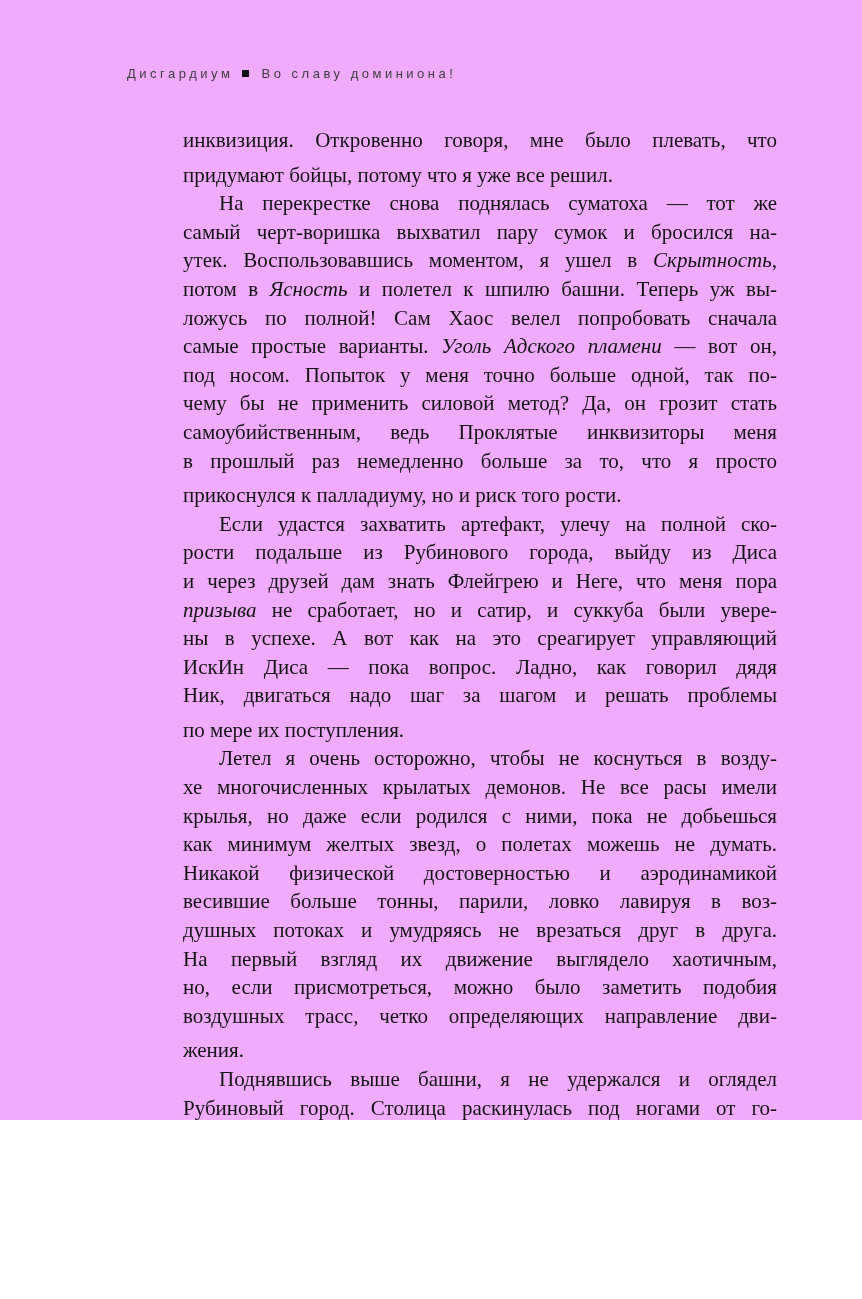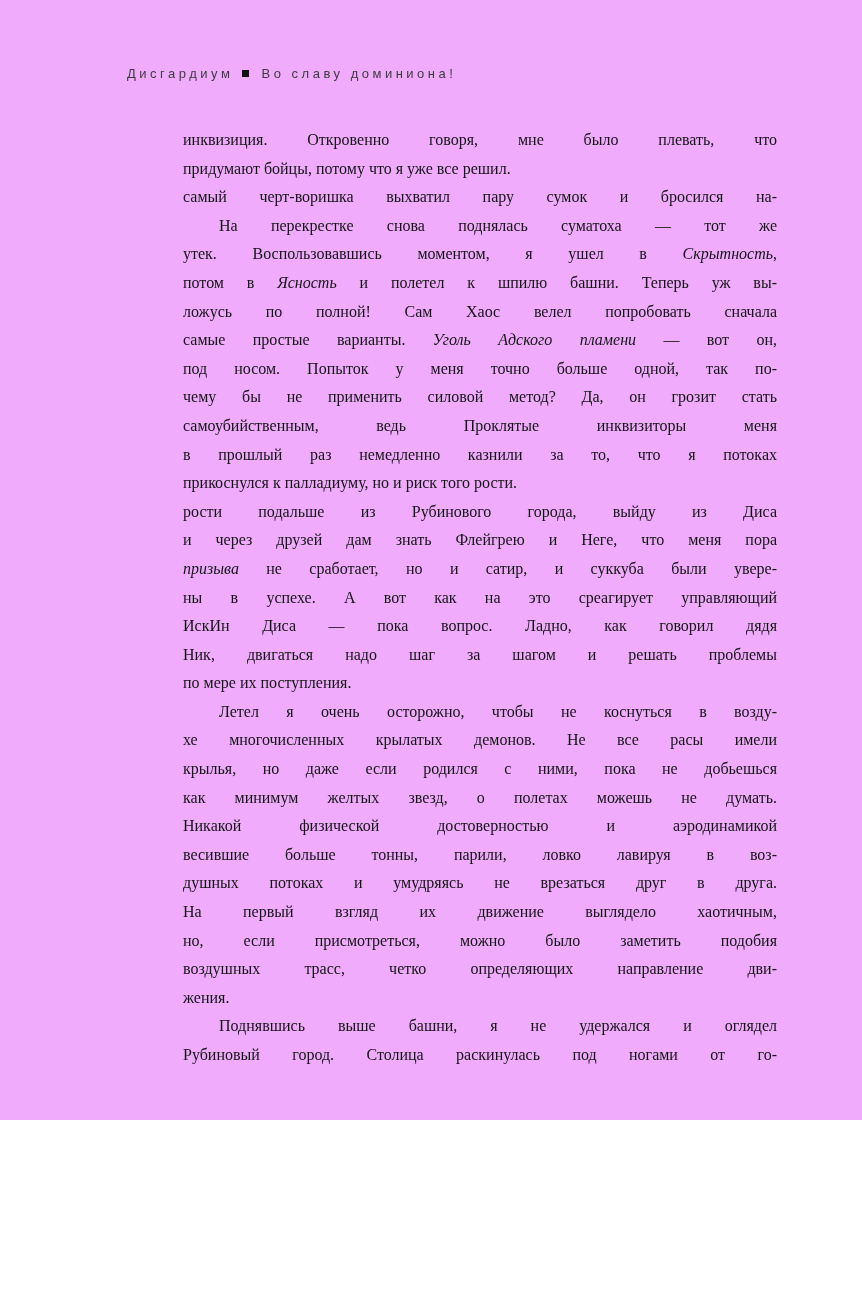--- a/index.html
+++ b/index.html
@@ -34,33 +34,34 @@
     vertical-align: middle;
     position: relative;
     top: -1px;
   }
   .body-text {
     position: absolute;
     left: 183px;
     top: 126px;
     width: 594px;
     font-family: "Liberation Serif", serif;
-    font-size: 16px;
+    font-size: 21px;
     line-height: 28.6px;
     color: #141414;
   }
   .line {
     height: 28.6px;
     overflow: hidden;
     text-align: justify;
     text-align-last: justify;
   }
   .line.para-end {
     text-align: left;
     text-align-last: left;
+    margin-top: 6px;
   }
   .line.indent {
     text-indent: 36px;
   }
   .line em {
     font-style: italic;
   }
   .page-number {
     position: absolute;
     left: 108px;
@@ -79,31 +80,32 @@
 
   <div class="running-header">
     <span>Дисгардиум</span>
     <span class="sep-square"></span>
     <span>Во славу доминиона!</span>
   </div>
 
   <div class="body-text">
       <div class="line"><span>инквизиция. Откровенно говоря, мне было плевать, что</span></div>
       <div class="line para-end"><span>придумают бойцы, потому что я уже все решил.</span></div>
+      <div class="line indent"><span>На перекрестке снова поднялась суматоха — тот же</span></div>
       <div class="line"><span>самый черт-воришка выхватил пару сумок и бросился на-</span></div>
-      <div class="line indent"><span>На перекрестке снова поднялась суматоха — тот же</span></div>
       <div class="line"><span>утек. Воспользовавшись моментом, я ушел в </span><em>Скрытность</em><span>,</span></div>
       <div class="line"><span>потом в </span><em>Ясность</em><span> и полетел к шпилю башни. Теперь уж вы-</span></div>
       <div class="line"><span>ложусь по полной! Сам Хаос велел попробовать сначала</span></div>
       <div class="line"><span>самые простые варианты. </span><em>Уголь Адского пламени</em><span> — вот он,</span></div>
       <div class="line"><span>под носом. Попыток у меня точно больше одной, так по-</span></div>
       <div class="line"><span>чему бы не применить силовой метод? Да, он грозит стать</span></div>
       <div class="line"><span>самоубийственным, ведь Проклятые инквизиторы меня</span></div>
-      <div class="line"><span>в прошлый раз немедленно казнили за то, что я потоках</span></div>
+      <div class="line"><span>в прошлый раз немедленно больше за то, что я просто</span></div>
       <div class="line para-end"><span>прикоснулся к палладиуму, но и риск того рости.</span></div>
+      <div class="line indent"><span>Если удастся захватить артефакт, улечу на полной ско-</span></div>
       <div class="line"><span>рости подальше из Рубинового города, выйду из Диса</span></div>
       <div class="line"><span>и через друзей дам знать Флейгрею и Неге, что меня пора</span></div>
       <div class="line"><em>призыва</em><span> не сработает, но и сатир, и суккуба были увере-</span></div>
       <div class="line"><span>ны в успехе. А вот как на это среагирует управляющий</span></div>
       <div class="line"><span>ИскИн Диса — пока вопрос. Ладно, как говорил дядя</span></div>
       <div class="line"><span>Ник, двигаться надо шаг за шагом и решать проблемы</span></div>
       <div class="line para-end"><span>по мере их поступления.</span></div>
       <div class="line indent"><span>Летел я очень осторожно, чтобы не коснуться в возду-</span></div>
       <div class="line"><span>хе многочисленных крылатых демонов. Не все расы имели</span></div>
       <div class="line"><span>крылья, но даже если родился с ними, пока не добьешься</span></div>

